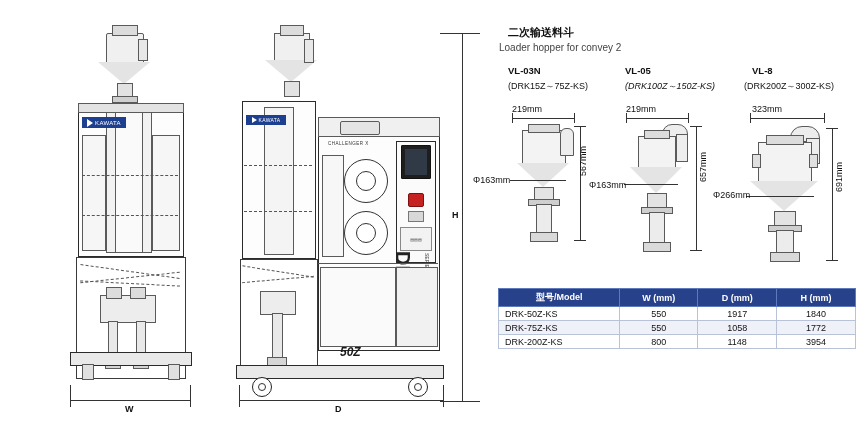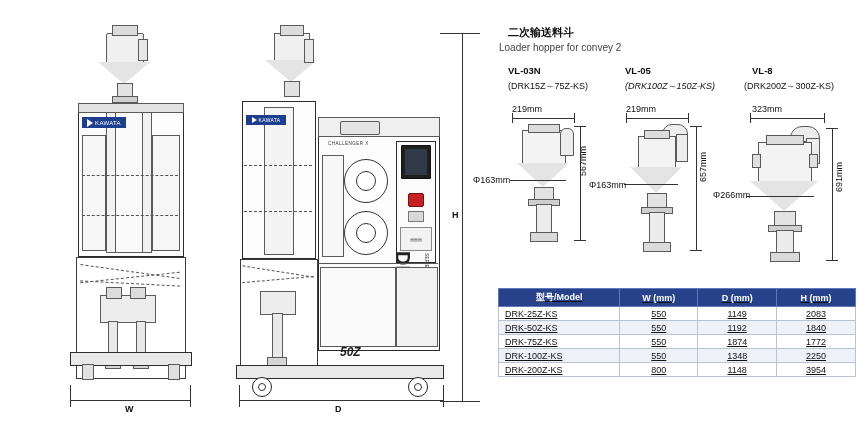--- a/index.html
+++ b/index.html
@@ -69,21 +69,21 @@
   .brand-sub{position:absolute;font-size:5px;color:#333;}
   .soz{
     position:absolute;font-size:12px;font-weight:bold;color:#1b1b1b;font-style:italic;
   }
   .challenger{position:absolute;font-size:4.5px;color:#333;letter-spacing:.5px;}
   .ltl{position:absolute;font-size:9.5px;color:#111;font-weight:bold;}
   .ltl2{position:absolute;font-size:9px;color:#111;}
 
   
   table.spec{
-    position:absolute;border-collapse:collapse;font-size:9px;color:#111;text-decoration:underline;
+    position:absolute;border-collapse:collapse;font-size:9px;color:#111;
   }
   table.spec th{
     background:#27418a;color:#fff;font-weight:bold;border:1px solid #5f79bd;
     padding:2px 0;text-align:center;
   }
   table.spec td{
     border:1px solid #b9c3d8;text-align:center;padding:1.5px 0;background:#fff;
   }
   table.spec tr:nth-child(even) td{background:#eef1f8;}
   table.spec td.model{text-align:left;padding-left:6px;}
@@ -310,42 +310,30 @@
     <thead>
       <tr>
         <th style="width:122px;">型号/Model</th>
         <th style="width:78px;">W (mm)</th>
         <th style="width:79px;">D (mm)</th>
         <th style="width:79px;">H (mm)</th>
       </tr>
     </thead>
     <tbody>
       <tr>
-        <td class="model">DRK-25Z-KS</td>
-        <td>550</td>
-        <td>1149</td>
-        <td>2083</td>
-      </tr>
-      <tr>
         <td class="model">DRK-50Z-KS</td>
         <td>550</td>
-        <td>1192</td>
+        <td>1917</td>
         <td>1840</td>
       </tr>
       <tr>
         <td class="model">DRK-75Z-KS</td>
         <td>550</td>
-        <td>1874</td>
+        <td>1058</td>
         <td>1772</td>
-      </tr>
-      <tr>
-        <td class="model">DRK-100Z-KS</td>
-        <td>550</td>
-        <td>1348</td>
-        <td>2250</td>
       </tr>
       <tr>
         <td class="model">DRK-200Z-KS</td>
         <td>800</td>
         <td>1148</td>
         <td>3954</td>
       </tr>
     </tbody>
   </table>
 

